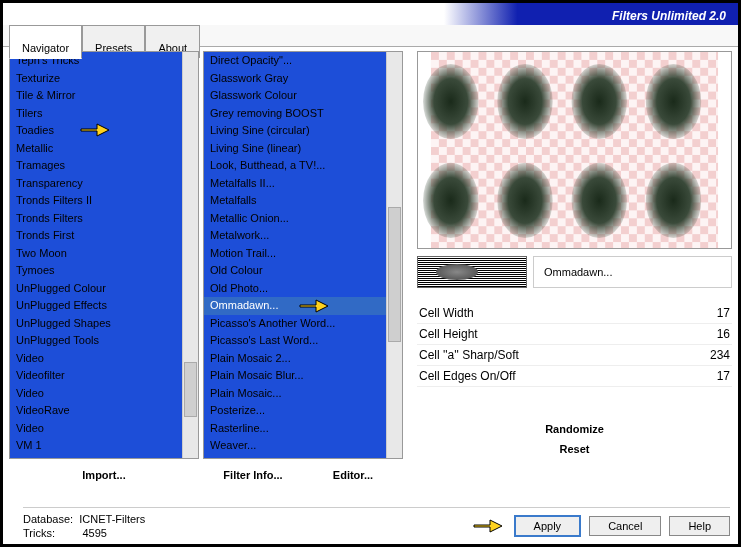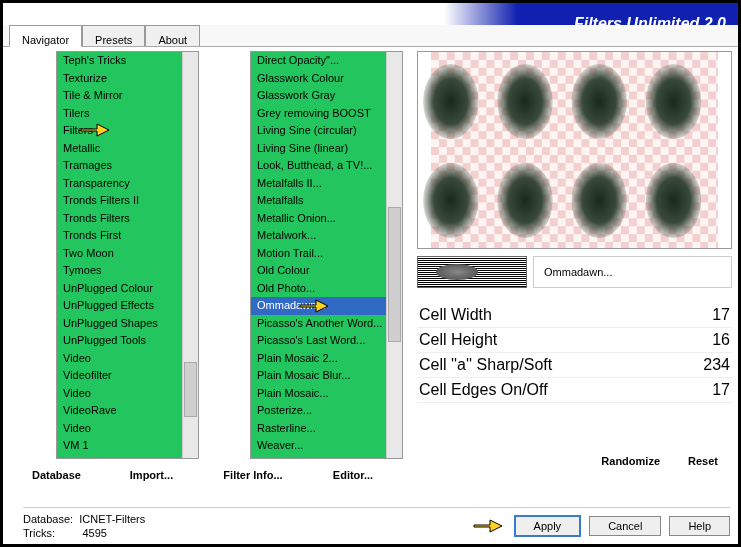--- a/index.html
+++ b/index.html
@@ -1,44 +1,44 @@
 <!DOCTYPE html>
 <html><head>
 <meta charset="utf-8">
 <style>
 * { margin: 0; padding: 0; box-sizing: border-box; font-family: "Segoe UI", Tahoma, Arial, sans-serif; }
 body { background: #fff; width: 741px; height: 547px; overflow: hidden; border: 3px solid #000; position: relative; }
 .titlebar { height: 22px; background: linear-gradient(90deg, #fff 0%, #fff 60%, #1020b0 70%, #1020b0 100%); position: relative; }
-.titlebar-text { position: absolute; right: 12px; top: 12px; color: #fff; font-weight: bold; font-style: italic; font-size: 16px; }
+.titlebar-text { position: absolute; right: 12px; top: 6px; color: #fff; font-weight: bold; font-style: italic; font-size: 12px; }
 .tabs { display: flex; border-bottom: 1px solid #aaa; padding-left: 6px; background: #f8f8f8; height: 22px; }
-.tab { padding: 8px 12px; border: 1px solid #999; border-bottom: none; margin-right: 0; font-size: 11px; background: #f0f0f0; cursor: pointer; }
+.tab { padding: 16px 12px; border: 1px solid #999; border-bottom: none; margin-right: 0; font-size: 11px; background: #f0f0f0; cursor: pointer; }
 .tab.active { background: #fff; position: relative; z-index: 2; border-bottom: 1px solid #fff; margin-bottom: -1px; }
 .main { display: flex; height: 440px; padding: 4px 6px 0 6px; gap: 4px; }
 .col { position: relative; }
 .col1 { width: 190px; }
 .col2 { width: 200px; }
 .col3 { flex: 1; padding-left: 10px; }
-.listwrap { border: 1px solid #999; background: #22c55e; height: 408px; overflow: hidden; position: relative; display: flex; margin-left: 47px; }
+.listwrap { border: 1px solid #999; background: #1d4ed8; height: 408px; overflow: hidden; position: relative; display: flex; }
 .list-inner { flex: 1; overflow: hidden; }
 .list-item { font-size: 11px; padding: 1px 6px; white-space: nowrap; cursor: pointer; line-height: 15.5px; }
 .list-item.selected { background: #316ac5; color: #fff; }
 .scrollbar { width: 16px; background: #e8e8e8; border-left: 1px solid #ccc; position: relative; }
 .scrollbar .thumb { position: absolute; left: 1px; right: 1px; background: #cfcfcf; border: 1px solid #aaa; }
 .btnrow { display: flex; gap: 0; margin-top: 6px; }
 .btnrow .btn { flex: 1; border: none; background: transparent; font-size: 11px; font-weight: bold; text-align: center; padding: 4px 0; cursor: pointer; }
 .col3 .btnrow { justify-content: flex-end; }
 .col3 .btnrow .btn { flex: 0 0 auto; padding: 4px 14px; }
 .preview { height: 198px; border: 1px solid #999; background: #fff; position: relative; overflow: hidden; }
 .preview-canvas { width: 100%; height: 100%; }
 .filter-title-row { display: flex; align-items: center; margin-top: 6px; height: 34px; }
 .logo { width: 110px; height: 32px; background: repeating-linear-gradient(0deg,#000 0 1px,#fff 1px 2px); border: 1px solid #666; position: relative; }
 .logo::after { content: ""; position: absolute; left: 18px; top: 7px; width: 42px; height: 16px; background: radial-gradient(ellipse,#888,#444); border-radius: 50%; }
 .filter-name { flex: 1; font-size: 11px; padding: 6px 10px; border: 1px solid #ccc; background: #fff; margin-left: 6px; height: 32px; display: flex; align-items: center; }
 .params { margin-top: 14px; }
-.param-row { display: flex; justify-content: space-between; font-size: 16px; padding: 3px 2px; border-bottom: 1px solid #eee; }
+.param-row { display: flex; justify-content: space-between; font-size: 12px; padding: 3px 2px; border-bottom: 1px solid #eee; }
 .statusbar { position: absolute; bottom: 4px; left: 20px; right: 8px; border-top: 1px solid #ccc; padding-top: 4px; display: flex; justify-content: space-between; font-size: 11px; }
 .status-left { line-height: 14px; }
 .status-buttons { display: flex; gap: 8px; align-items: center; }
 .winbtn { border: 1px solid #888; background: #efefef; font-size: 11px; padding: 3px 18px; cursor: pointer; text-align: right; }
 .winbtn.primary { border: 2px solid #3a7acb; }
 .pointer { position: absolute; z-index: 50; pointer-events: none; }
 .pointer svg { display: block; }
 </style>
 </head>
 <body>
@@ -55,21 +55,21 @@
 
 <div class="main">
 
   <div class="col col1">
     <div class="listwrap">
       <div class="list-inner" id="cat-list">
           <div class="list-item">Teph's Tricks</div>
           <div class="list-item">Texturize</div>
           <div class="list-item">Tile &amp; Mirror</div>
           <div class="list-item">Tilers</div>
-          <div class="list-item">Filters</div>
+          <div class="list-item">Toadies</div>
           <div class="list-item">Metallic</div>
           <div class="list-item">Tramages</div>
           <div class="list-item">Transparency</div>
           <div class="list-item">Tronds Filters II</div>
           <div class="list-item">Tronds Filters</div>
           <div class="list-item">Tronds First</div>
           <div class="list-item">Two Moon</div>
           <div class="list-item">Tymoes</div>
           <div class="list-item">UnPlugged Colour</div>
           <div class="list-item">UnPlugged Effects</div>
@@ -80,36 +80,35 @@
           <div class="list-item">Video</div>
           <div class="list-item">VideoRave</div>
           <div class="list-item">Video</div>
           <div class="list-item">VM 1</div>
         </div>
       <div class="scrollbar">
         <div class="thumb" style="top:310px;height:55px;"></div>
       </div>
     </div>
     <div class="btnrow">
-      <button class="btn">Database</button>
       <button class="btn">Import...</button>
     </div>
     <div class="pointer" style="top:68px;left:70px">
       <svg width="34" height="22">
           <path d="M2 10 L18 10 L18 5 L30 11 L18 17 L18 12 L2 12 Z" fill="#ffd21f" stroke="#000" stroke-width="1"></path>
         </svg>
     </div>
   </div>
 
   <div class="col col2">
     <div class="listwrap">
       <div class="list-inner" id="filt-list">
           <div class="list-item">Direct Opacity"...</div>
+          <div class="list-item">Glasswork Gray</div>
           <div class="list-item">Glasswork Colour</div>
-          <div class="list-item">Glasswork Gray</div>
           <div class="list-item">Grey removing BOOST</div>
           <div class="list-item">Living Sine (circular)</div>
           <div class="list-item">Living Sine (linear)</div>
           <div class="list-item">Look, Butthead, a TV!...</div>
           <div class="list-item">Metalfalls II...</div>
           <div class="list-item">Metalfalls</div>
           <div class="list-item">Metallic Onion...</div>
           <div class="list-item">Metalwork...</div>
           <div class="list-item">Motion Trail...</div>
           <div class="list-item">Old Colour</div>
@@ -182,21 +181,21 @@
         </div>
         <div class="param-row">
           <span>Cell ''a'' Sharp/Soft</span>
           <span>234</span>
         </div>
         <div class="param-row">
           <span>Cell Edges On/Off</span>
           <span>17</span>
         </div>
       </div>
-    <div class="btnrow" style="margin-top:48px;">
+    <div class="btnrow" style="margin-top:32px;flex-direction:column;">
       <button class="btn">Randomize</button>
       <button class="btn">Reset</button>
     </div>
   </div>
 
 </div>
 
 <div class="statusbar">
   <div class="status-left">
     <div><span>Database:</span>&nbsp;&nbsp;<span>ICNET-Filters</span></div>

